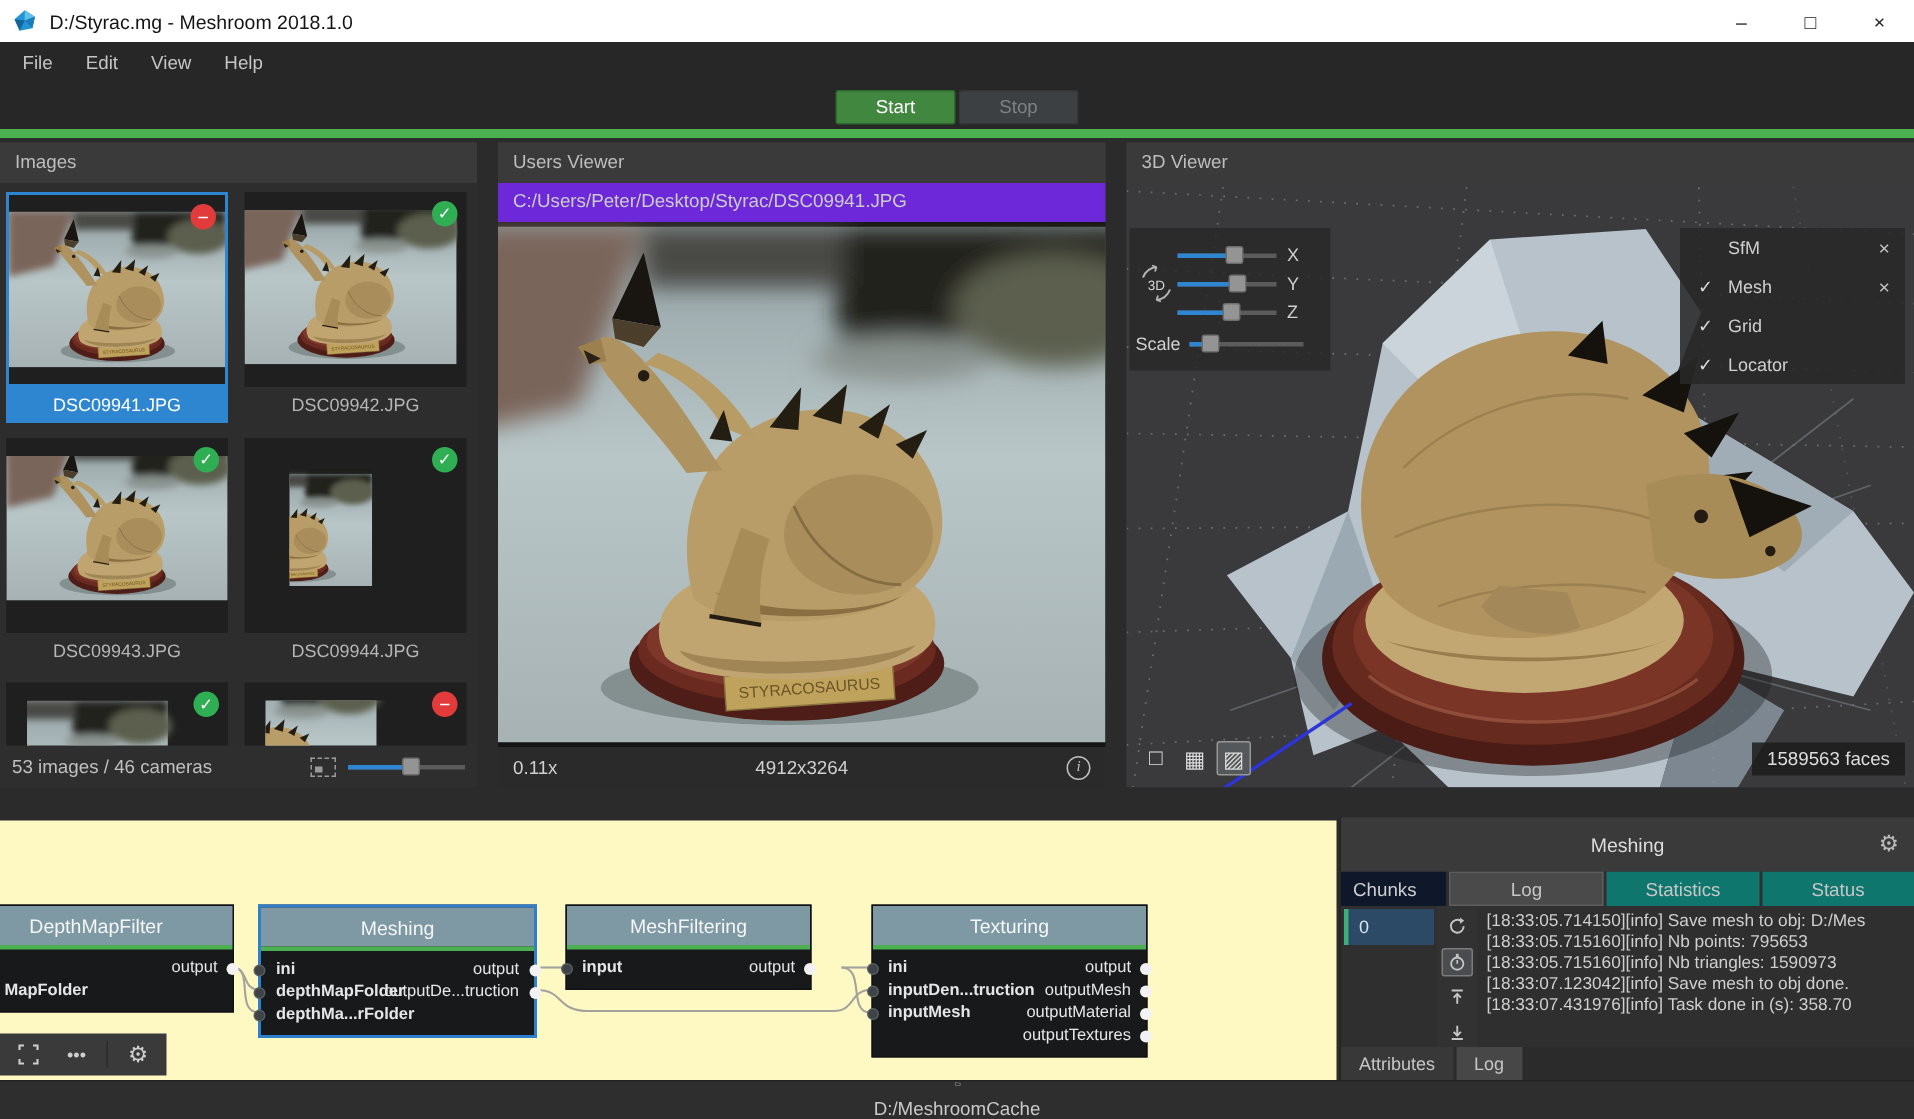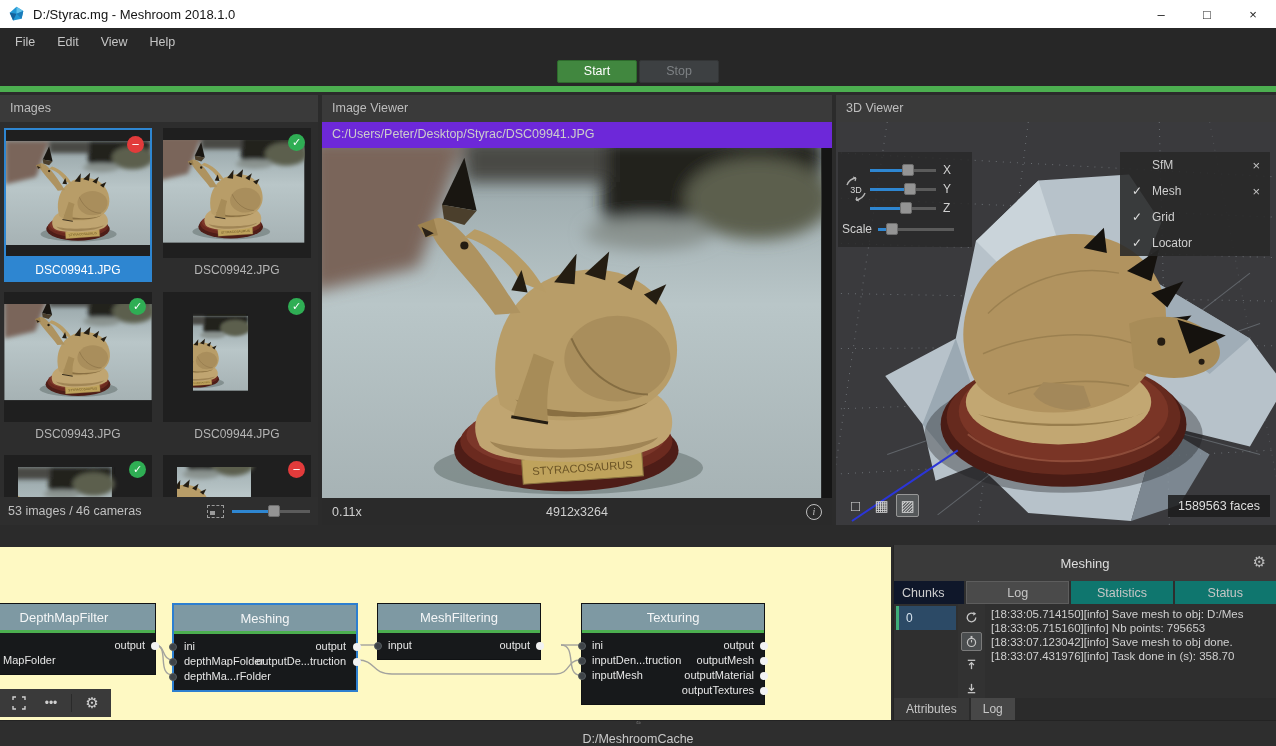--- a/index.html
+++ b/index.html
@@ -23,21 +23,21 @@
   
   .toolbarrow { position:absolute; top:56px; left:0; right:0; height:30px; background:#272727;
     display:flex; align-items:center; justify-content:center; gap:2px; }
   .btn { width:80px; height:23px; display:flex; align-items:center; justify-content:center;
     font-size:12.5px; border-radius:2px; }
   .btn-start { background:#41873f; border:1px solid #2d6b2c; color:#fff; }
   .btn-stop  { background:#3d4042; border:1px solid #333536; color:#7d8184; }
   .progressbar { position:absolute; top:86px; left:0; right:0; height:6px; background:#4caf50; }
 
   
-  .main { position:absolute; top:95px; left:0; width:1276px; height:430px; display:flex; gap:4px; background:#2b2b2b; }
+  .main { position:absolute; top:95px; left:0; width:1276px; height:430px; display:flex; gap:14px; background:#2b2b2b; }
   .panel { background:#363636; display:flex; flex-direction:column; position:relative; }
   .panel-h { height:27px; padding:6px 10px; color:#bdbdbd; font-size:12.5px; background:#3a3a3a; flex:none; }
 
   
   .images-panel { width:318px; }
   .images-body { position:relative; flex:1; background:#2d2d2d; overflow:hidden; }
   .thumb { position:absolute; width:148px; }
   .thumb-img { position:relative; height:130px; background:#1f1f1f; display:flex;
     align-items:center; justify-content:center; overflow:hidden; }
   .thumb-img svg { display:block; }
@@ -67,21 +67,21 @@
   .photo-area { position:relative; flex:1; background:#151515; overflow:hidden; }
   .photo-area svg { position:absolute; inset:0; width:100%; height:100%; }
   .viewer-footer { height:27px; background:#2a2a2a; display:flex; align-items:center;
     padding:0 10px; font-size:12.5px; color:#cfcfcf; flex:none; position:relative; }
   .res-center { position:absolute; left:0; right:0; text-align:center; }
   .info-icon { margin-left:auto; width:16px; height:16px; border:1px solid #c0c0c0; border-radius:50%;
     display:flex; align-items:center; justify-content:center; font-size:10px; color:#c0c0c0;
     font-family:"Liberation Serif", serif; font-style:italic; z-index:2; }
 
   
-  .viewer3d-panel { width:440px; }
+  .viewer3d-panel { width:525px; }
   .viewport3d { position:relative; flex:1; background:#3a3a3d; overflow:hidden; }
   .viewport3d > svg.scene { position:absolute; inset:0; width:100%; height:100%; }
   .ctl-overlay { position:absolute; left:2px; top:30px; width:134px; background:rgba(40,40,40,.82);
     padding:8px 8px 8px 4px; z-index:4; }
   .xyz-wrap { display:flex; }
   .rot3d { width:28px; display:flex; align-items:center; justify-content:center; }
   .xyz-rows { flex:1; }
   .axis-row { display:flex; align-items:center; height:19px; gap:7px; }
   .axis-row .slider { width:66px; }
   .axis-label { color:#d0d0d0; font-size:12px; }
@@ -103,21 +103,21 @@
   .graph-h { height:22px; padding:4px 10px; color:#bdbdbd; font-size:12.5px; background:#333333; }
   .graph-canvas { position:absolute; left:0; top:22px; width:891px; bottom:0; overflow:hidden; background:#fef9c3; }
   .edges { position:absolute; inset:0; pointer-events:none; }
   .node { position:absolute; background:#17191b; border:1px solid #101214; }
   .node.selected { border:2px solid #2d7fd0; }
   .node-h { height:26px; background:#7e99a3; color:#f4f6f7; font-size:13px;
     display:flex; align-items:center; justify-content:center; }
   .node-strip { height:3px; background:#4caf50; }
   .node-body { position:relative; padding:5px 0 6px; }
   .prow { position:relative; height:15px; font-size:11px; color:#e6e6e6; }
-  .plabel-in  { position:absolute; left:10px; top:1px; white-space:nowrap; }
+  .plabel-in  { position:absolute; left:10px; top:1px; white-space:nowrap;font-weight:bold; }
   .plabel-out { position:absolute; right:10px; top:1px; white-space:nowrap; }
   .pdot { position:absolute; top:3.5px; width:8px; height:8px; border-radius:50%; }
   .pdot-in  { left:-4px; background:#3e4347; border:1px solid #565c60; }
   .pdot-out { right:-4px; background:#f2f2f2; }
   .node.selected .pdot-in { left:-5px; } .node.selected .pdot-out { right:-5px; }
   .gtoolbar { position:absolute; left:0; bottom:3px; display:flex; align-items:center;
     background:#3a3a3a; height:28px; padding:0 4px; gap:2px; }
   .gbtn { width:30px; height:24px; display:flex; align-items:center; justify-content:center;
     color:#cfcfcf; font-size:12px; }
   .gsep { width:1px; height:18px; background:#2a2a2a; margin:0 3px; }
@@ -359,21 +359,21 @@
         <span class="size-icon"></span>
         <div class="slider" style="width:78px">
           <div class="track"></div>
             <div class="fill" style="width:50%"></div>
             <div class="handle" style="left:46%"></div>
         </div>
       </div>
     </section>
 
     <section class="panel viewer-panel">
-      <div class="panel-h">Image Viewer</div>
+      <div class="panel-h">Users Viewer</div>
       <div class="pathbar">C:/Users/Peter/Desktop/Styrac/DSC09941.JPG</div>
       <div class="photo-area">
         <svg viewBox="10 0 480 352" preserveAspectRatio="xMidYMid slice">
             <use href="#scene"></use>
           </svg>
       </div>
       <div class="viewer-footer">
         <span>0.11x</span>
         <span class="res-center">4912x3264</span>
         <span class="info-icon">i</span>
@@ -612,20 +612,21 @@
             <svg width="13" height="13" viewBox="0 0 14 14">
                 <path d="M3 11.5 H11" stroke="#c5c5c5" stroke-width="1.4"></path>
                 <path d="M7 2 V9" stroke="#c5c5c5" stroke-width="1.4"></path>
                 <path d="M4.4 6.4 L7 9 L9.6 6.4" stroke="#c5c5c5" stroke-width="1.4" fill="none"></path>
               </svg>
           </span>
         </div>
         <div class="log-area">
           <div class="log-line">[18:33:05.714150][info] Save mesh to obj: D:/Mes</div>
           <div class="log-line">[18:33:05.715160][info] Nb points: 795653</div>
+          <div class="log-line">[18:33:05.715160][info] Nb triangles: 1590973</div>
           <div class="log-line">[18:33:07.123042][info] Save mesh to obj done.</div>
           <div class="log-line">[18:33:07.431976][info] Task done in (s): 358.70</div>
         </div>
       </div>
       <div class="props-bottom">
         <span class="btab">Attributes</span>
         <span class="btab active">Log</span>
       </div>
     </div>
   </div>

